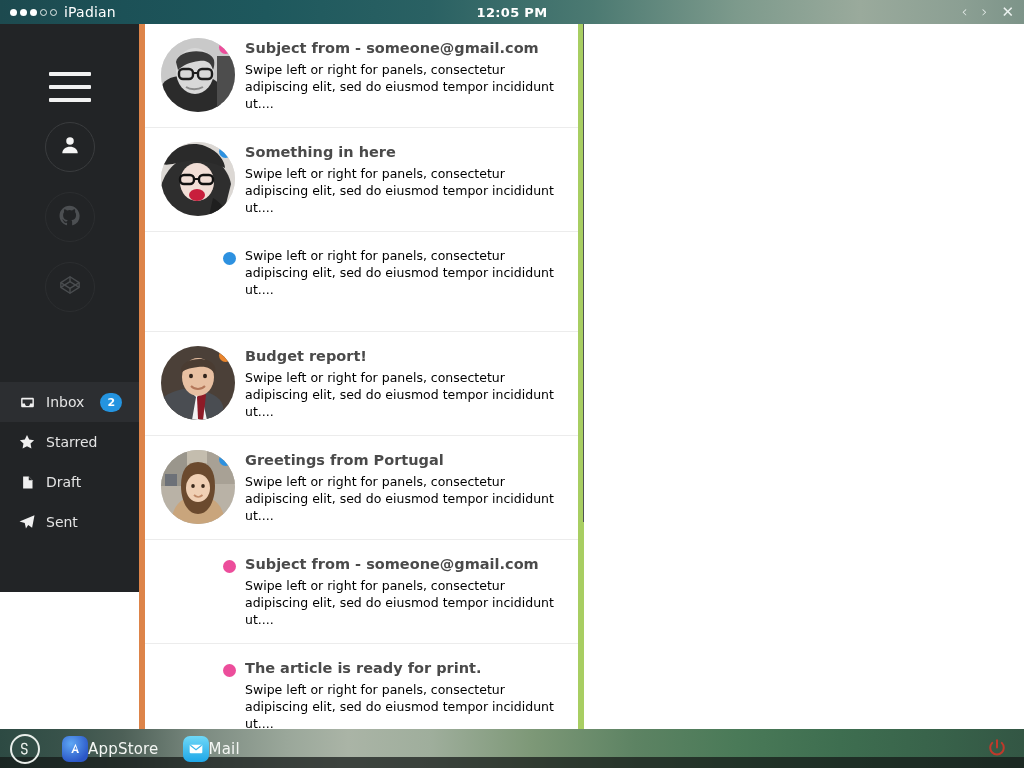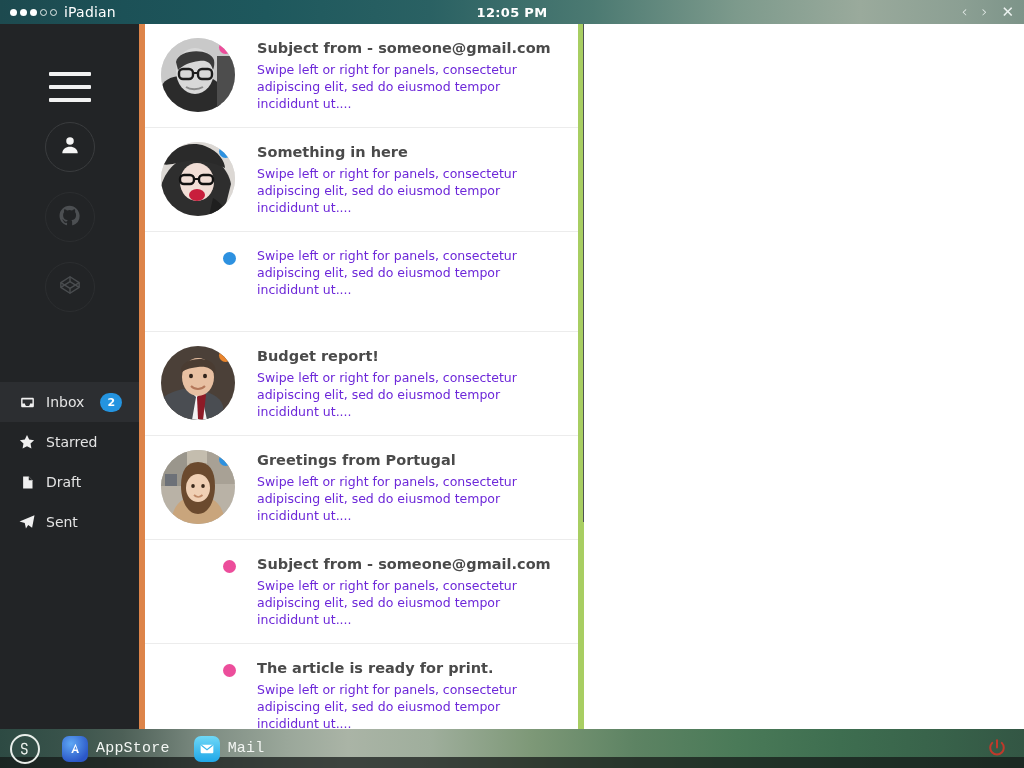--- a/index.html
+++ b/index.html
@@ -48,21 +48,21 @@
   #app {
     position: absolute; top: 24px; left: 0;
     width: 1024px; height: 705px;
     background: #ffffff;
     display: flex;
     overflow: hidden;
   }
 
   
   #sidebar {
-    width: 139px; height: 705px;
+    width: 139px; height: 568px;
     background: #222426;
     position: relative;
     flex: 0 0 139px;
     color: #e8e8e8;
   }
   #hamburger {
     width: 42px; height: 30px;
     margin: 48px auto 0 auto;
     display: flex; flex-direction: column; justify-content: space-between;
     cursor: pointer;
@@ -109,41 +109,40 @@
     overflow: hidden;
   }
   #list { width: 433px; }
   .mail-item {
     display: flex; align-items: flex-start;
     padding: 14px 18px 14px 16px;
     border-bottom: 1px solid #ececec;
     min-height: 100px;
     background: #fff;
     cursor: pointer;
-    gap: 12px;
   }
   .av-col { width: 84px; flex: 0 0 84px; position: relative; }
   .avatar {
     width: 74px; height: 74px; border-radius: 50%;
     overflow: hidden; position: relative;
     background: #d9d9d9;
   }
   .avatar svg { display: block; width: 74px; height: 74px; }
   .dot {
     position: absolute; width: 13px; height: 13px;
     border-radius: 50%; top: 3px; right: 3px;
   }
   .dot.nohead { position: static; margin: 6px 0 0 62px; display: block; }
   .mail-body { flex: 1 1 auto; padding-top: 2px; }
   .mail-subject {
     font-size: 14.5px; font-weight: bold; color: #4a4a4a;
     margin-bottom: 5px; line-height: 1.2;
   }
   .mail-preview {
-    font-size: 12.5px; color: #6d28d9; line-height: 1.35;
+    font-size: 12.5px; color: #000000; line-height: 1.35;
     max-width: 310px;
   }
 
   
   #greenbar {
     position: absolute; top: 0; left: 433px;
     width: 7px; height: 705px; background: #a8ce62;
   }
   #scrolltrack {
     position: absolute; top: 0; left: 438px;
@@ -171,21 +170,21 @@
         #4a7a58 72%, #3e6e50 82%, #38624a 92%, #335644 100%);
     display: flex; align-items: center;
     z-index: 60;
     overflow: hidden;
   }
   #taskbar::after {
     content: ""; position: absolute; left: 0; bottom: 0;
     width: 1024px; height: 11px;
     background: rgba(20,24,22,.72);
   }
-  .tb-item { display: flex; align-items: center; gap: 8px; cursor: pointer; z-index: 2; font-family: Liberation Mono, monospace; }
+  .tb-item { display: flex; align-items: center; cursor: pointer; z-index: 2; }
   #tb-home { margin-left: 10px; }
   #tb-home .ring {
     width: 30px; height: 30px; border-radius: 50%;
     border: 2px solid #e9eeea;
     display: flex; align-items: center; justify-content: center;
   }
   .app-icon {
     width: 26px; height: 26px; border-radius: 7px;
     display: flex; align-items: center; justify-content: center;
   }

